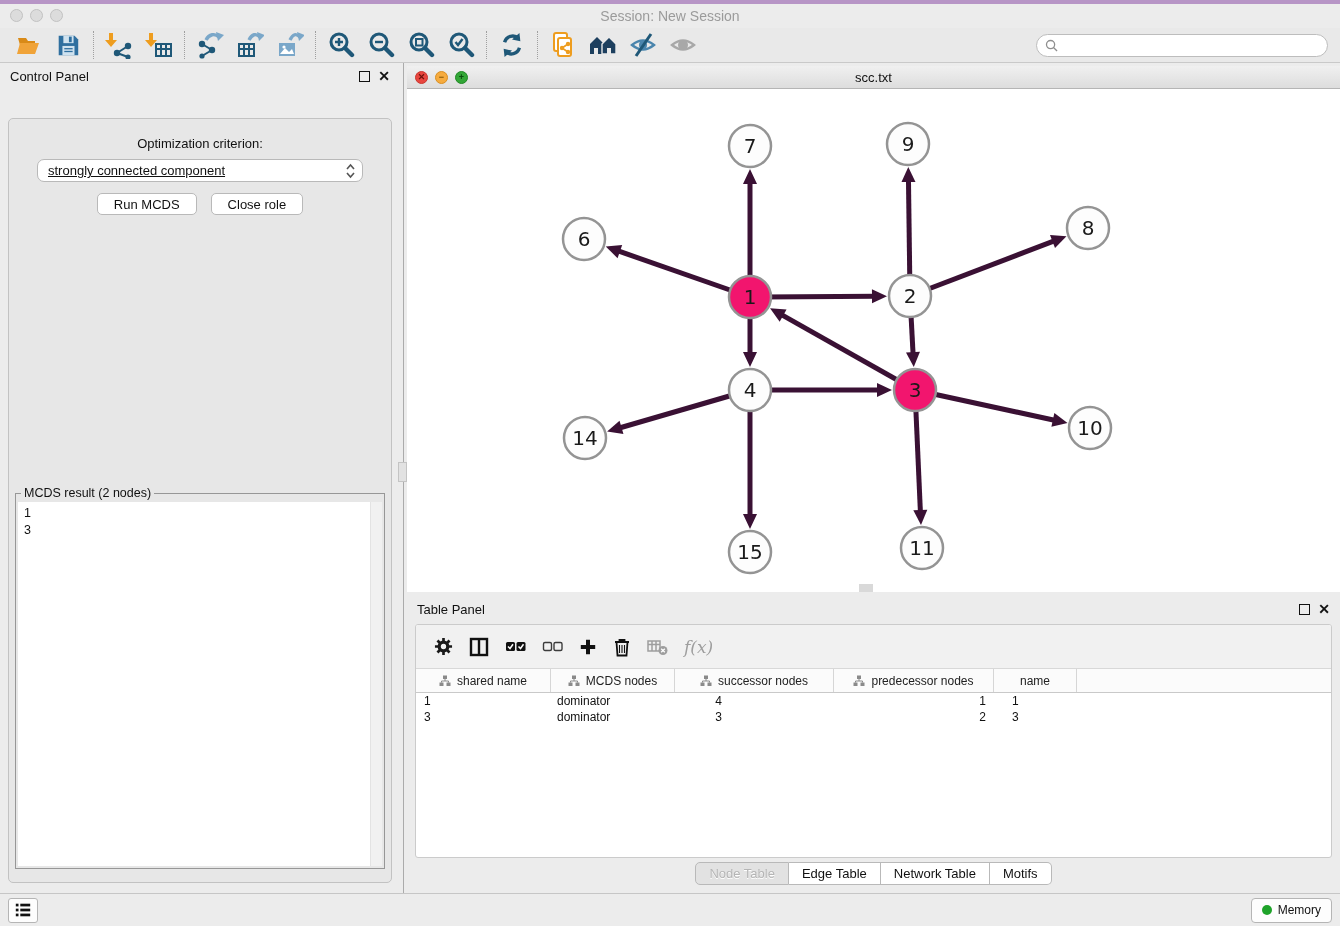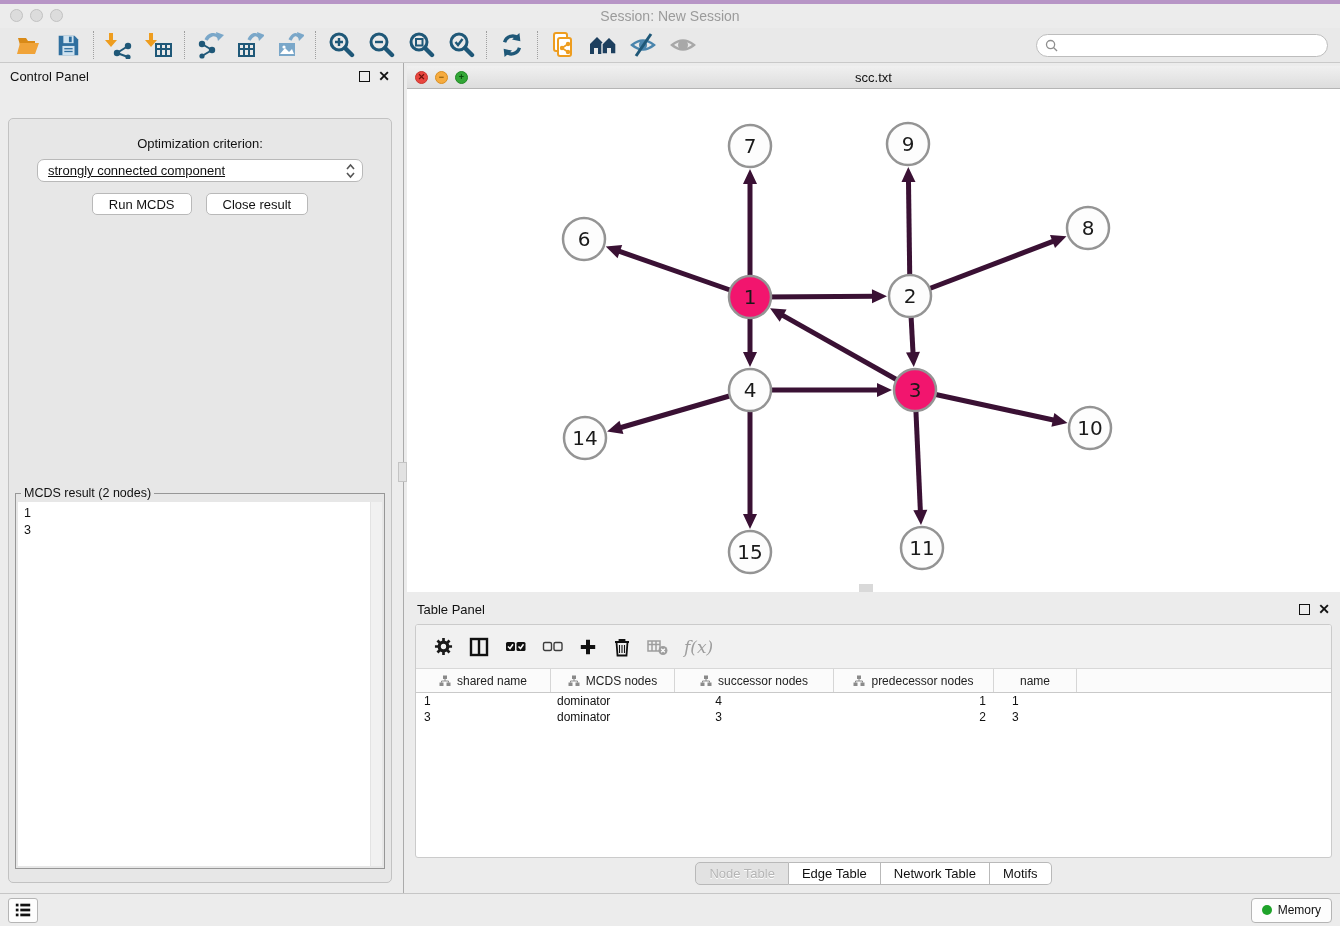--- a/index.html
+++ b/index.html
@@ -274,21 +274,21 @@
     <div id="cp-opt-label">Optimization criterion:</div>
     <div id="cp-select">
       <span class="sel-text">strongly connected component</span>
       <svg width="11" height="16" viewBox="0 0 11 16">
         <path d="M2 6 L5.5 2 L9 6" stroke="#555" stroke-width="1.6" fill="none"></path>
         <path d="M2 10 L5.5 14 L9 10" stroke="#555" stroke-width="1.6" fill="none"></path>
       </svg>
     </div>
     <div id="cp-buttons">
       <div class="cp-btn">Run MCDS</div>
-      <div class="cp-btn">Close result</div>
+      <div class="cp-btn">Close role</div>
     </div>
     <fieldset id="mcds-fieldset">
       <legend>MCDS result (2 nodes)</legend>
       <div id="mcds-result-area">
         <div id="mcds-lines">
             <div>1</div>
             <div>3</div>
           </div>
         <div id="mcds-scrollbar"></div>
       </div>

